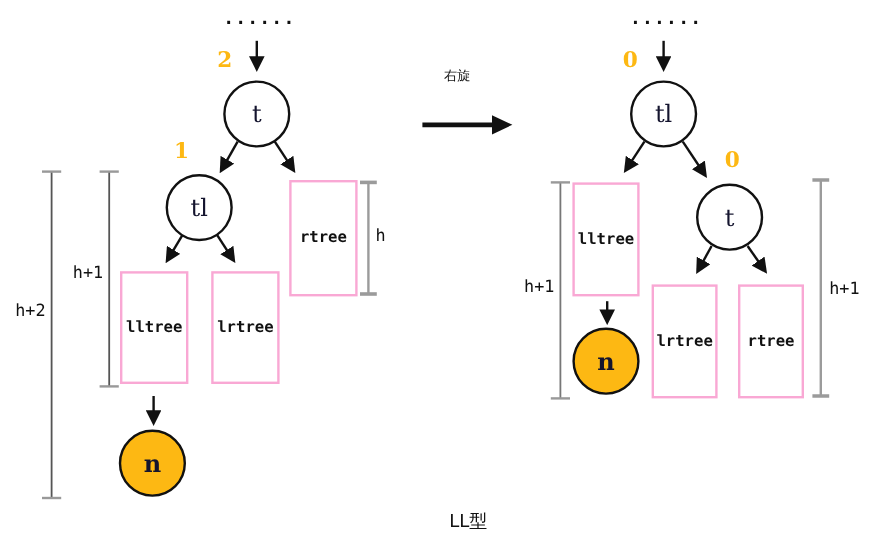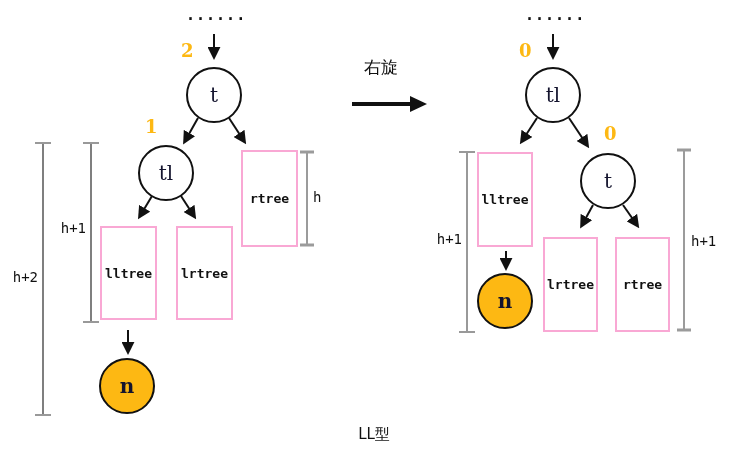--- a/index.html
+++ b/index.html
@@ -13,22 +13,22 @@
   .node.filled{background:var(--node_fill,#FDB813);font-weight:bold;}
   .box{border:2px solid #f9a8d4;display:flex;align-items:center;justify-content:center;
        box-sizing:border-box;font-family:"DejaVu Sans Mono",monospace;
        font-weight:bold;font-size:13px;color:#111;background:#fff;}
   .bf{font-family:"DejaVu Serif",serif;font-weight:bold;font-size:18px;
       color:var(--accent,#FDB813);}
   .dots{width:56px;text-align:center;font-weight:bold;font-size:15px;
         letter-spacing:1px;color:#111;font-family:"DejaVu Sans Mono",monospace;}
   .hlabel{font-family:"DejaVu Sans Mono",monospace;font-size:14px;color:#111;}
   .r{text-align:right;}
-  .cjk{font-size:17px;color:#111;text-align:center;}
-  .caption{font-size:15px;color:#111;text-align:center;}
+  .cjk{font-size:11px;color:#111;text-align:center;}
+  .caption{font-size:15px;color:#111;text-align:right;}
 </style>
 </head>
 <body>
 
 <div id="canvas">
 
   <svg id="edges" viewBox="0 0 746 464">
     <defs>
       <marker id="ah" viewBox="0 0 10 10" refX="7" refY="5" markerWidth="6.5" markerHeight="6.5" orient="auto-start-reverse">
         <path d="M0,0 L10,5 L0,10 z" fill="#111"></path>
@@ -96,21 +96,21 @@
   <div class="abs box" style="left:100px;top:226px;width:57px;height:94px;">
     <span>lltree</span>
   </div>
   <div class="abs box" style="left:176px;top:226px;width:57px;height:94px;">
     <span>lrtree</span>
   </div>
   <div class="abs node filled" style="left:99px;top:358px;">
     <span>n</span>
   </div>
   <div class="abs hlabel r" style="left:48px;top:220px;width:38px;">h+1</div>
-  <div class="abs hlabel r" style="left:4px;top:269px;width:34px;">h+2</div>
+  <div class="abs hlabel r" style="left:4px;top:251px;width:34px;">h+2</div>
 
   <div class="abs cjk" style="left:359px;top:56px;width:44px;">右旋</div>
 
   <div class="abs dots" style="left:525px;top:6px;">......</div>
   <div class="abs bf" style="left:519px;top:40px;">0</div>
   <div class="abs node" style="left:525px;top:67px;">
     <span>tl</span>
   </div>
   <div class="abs bf" style="left:604px;top:123px;">0</div>
   <div class="abs box" style="left:477px;top:152px;width:56px;height:95px;">

